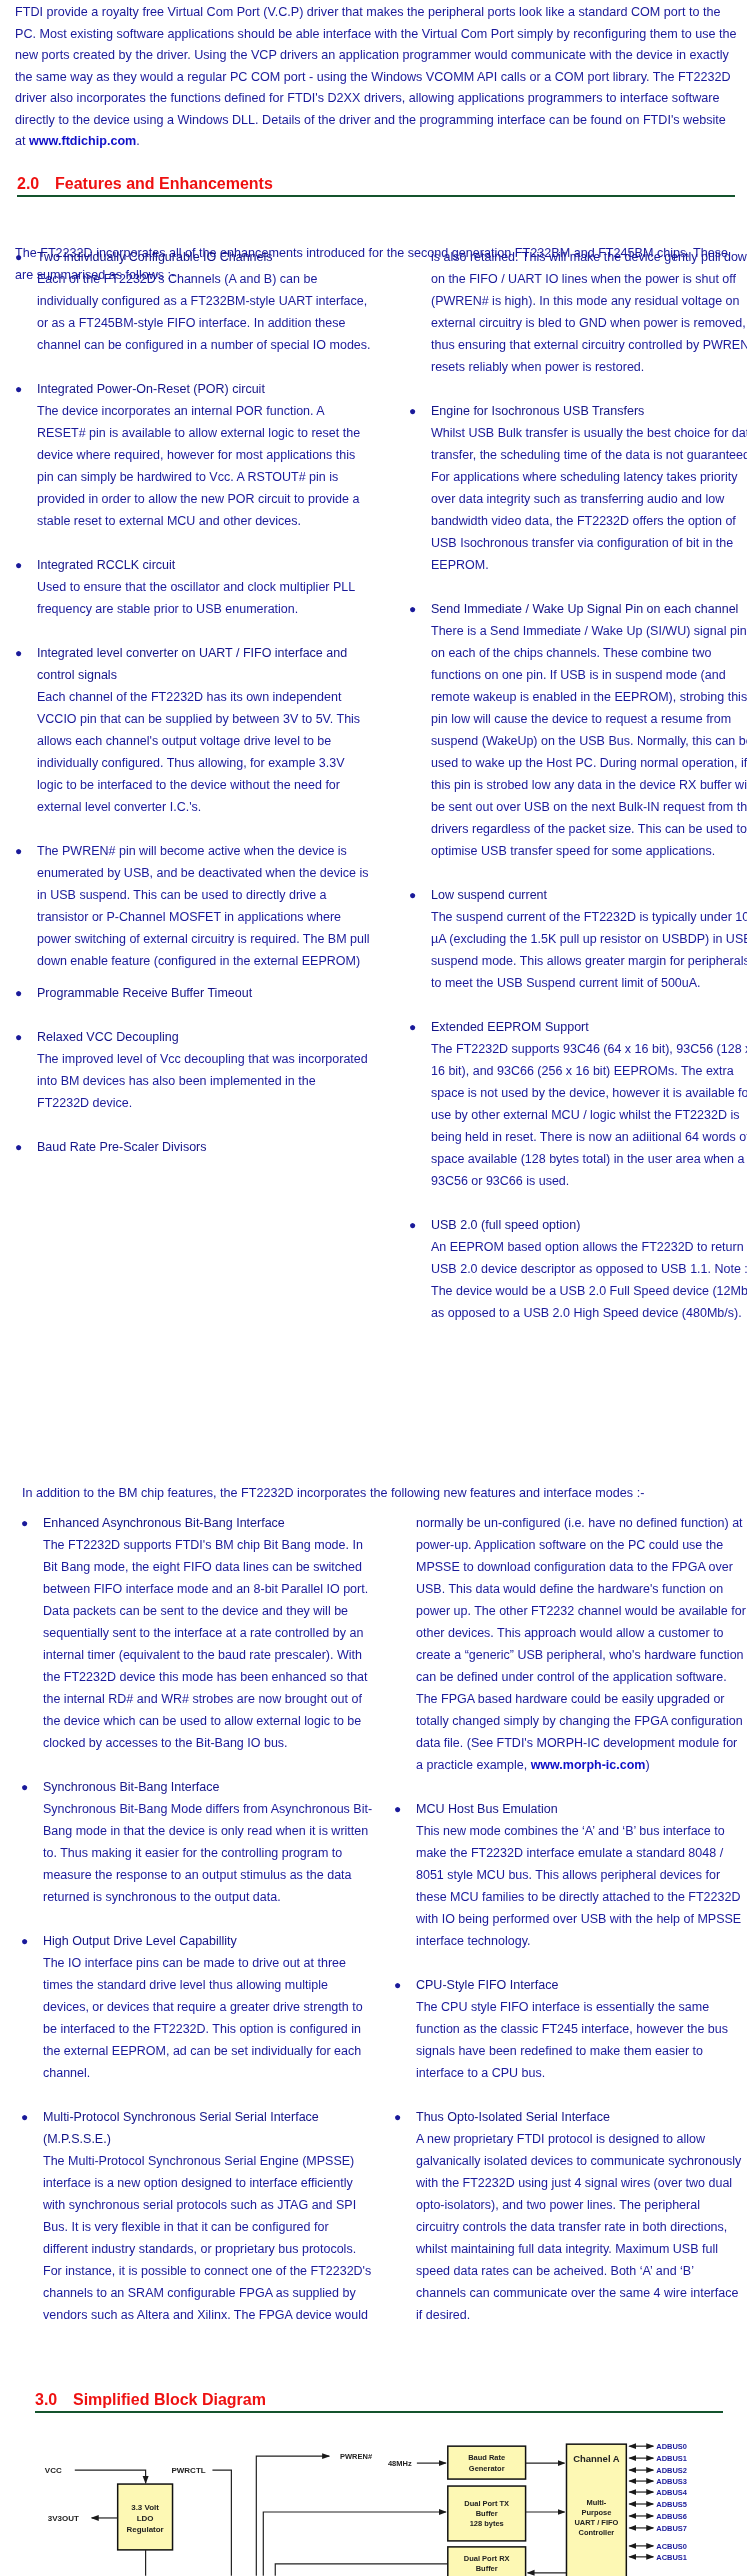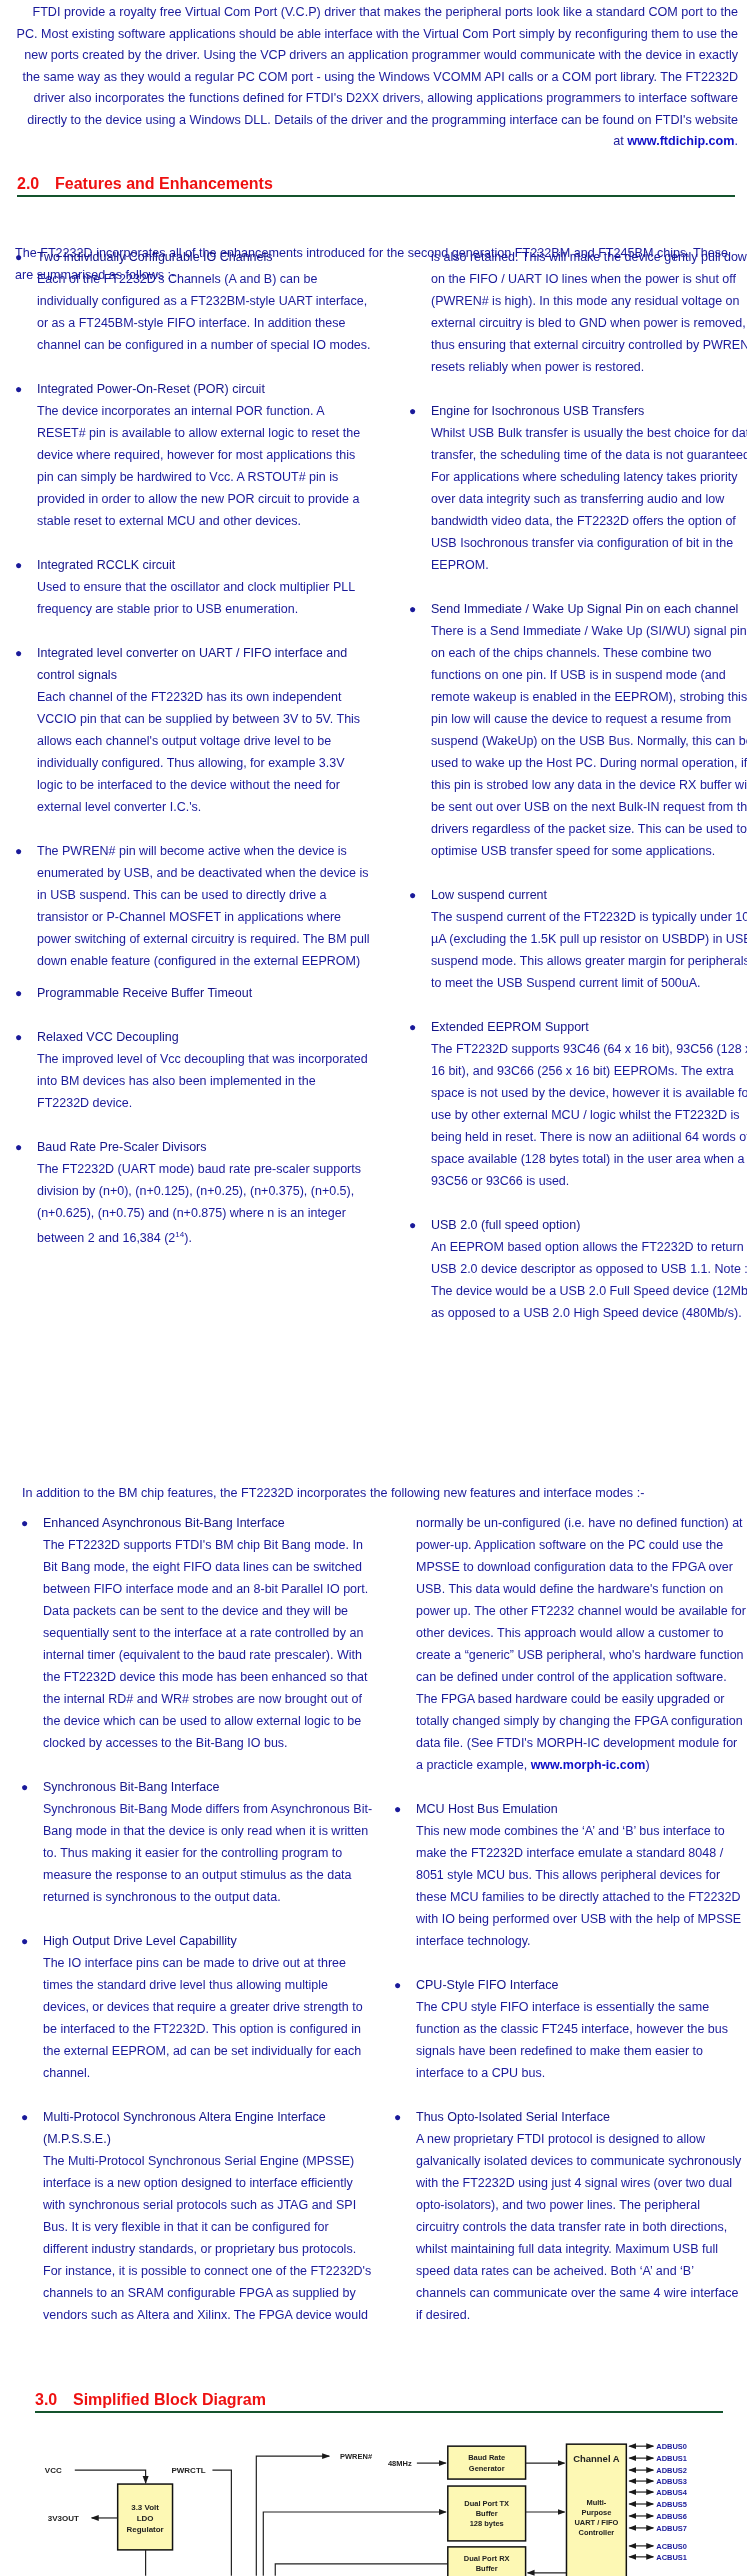--- a/index.html
+++ b/index.html
@@ -14,21 +14,21 @@
   .item { position: relative; padding-left: 27px; font-size: 12.5px; line-height: 22px; color: #1a1a9a; }
   .item .bullet { position: absolute; left: 5px; top: 0; font-size: 12px; color: #1a1a9a; }
   .item .title { font-weight: normal; color: #141488; }
   .item .body { }
   .item sup { font-size: 8px; }
   svg text { font-family: "Liberation Sans", sans-serif; font-weight: bold; }
 </style>
 </head>
 <body>
 
-<div class="para" style="top:2px;text-align:right;">
+<div class="para" style="top:2px;">
   <span>FTDI provide a royalty free Virtual Com Port (V.C.P) driver that makes the peripheral ports look like a standard COM port to the PC. Most existing software applications should be able interface with the Virtual Com Port simply by reconfiguring them to use the new ports created by the driver. Using the VCP drivers an application programmer would communicate with the device in exactly the same way as they would a regular PC COM port - using the Windows VCOMM API calls or a COM port library. The FT2232D driver also incorporates the functions defined for FTDI's D2XX drivers, allowing applications programmers to interface software directly to the device using a Windows DLL. Details of the driver and the programming interface can be found on FTDI's website at </span><span class="link">www.ftdichip.com</span><span>.</span>
 </div>
 
 <div class="heading" style="top:174px;">
   <span class="num">2.0</span><span>Features and Enhancements</span>
 </div>
 
 <div class="para" style="top:198px; line-height:22px;margin-top:44px;">The FT2232D incorporates all of the enhancements introduced for the second generation FT232BM and FT245BM chips. These are summarised as follows :-</div>
 
 <div class="col" style="left:10px; top:246px; width:361px;">
@@ -61,21 +61,20 @@
     <div class="title">Programmable Receive Buffer Timeout</div>
   </div>
   <div class="item" style="margin-bottom:22px;">
     <span class="bullet">●</span>
     <div class="title">Relaxed VCC Decoupling</div>
     <div class="body">The improved level of Vcc decoupling that was incorporated into BM devices has also been implemented in the FT2232D device.</div>
   </div>
   <div class="item">
     <span class="bullet">●</span>
     <div class="title">Baud Rate Pre-Scaler Divisors</div>
-    <div class="body"><span>The FT2232D (UART mode) baud rate pre-scaler supports division by (n+0), (n+0.125), (n+0.25), (n+0.375), (n+0.5), (n+0.625), (n+0.75) and (n+0.875) where n is an integer between 2 and 16,384 (2</span><sup>14</sup><span>).</span></div>
   </div>
 </div>
 
 <div class="col" style="left:404px; top:246px; width:359px;">
   <div class="item" style="margin-bottom:22px;">
     <div class="body">is also retained. This will make the device gently pull down on the FIFO / UART IO lines when the power is shut off (PWREN# is high). In this mode any residual voltage on external circuitry is bled to GND when power is removed, thus ensuring that external circuitry controlled by PWREN# resets reliably when power is restored.</div>
   </div>
   <div class="item" style="margin-bottom:22px;">
     <span class="bullet">●</span>
     <div class="title">Engine for Isochronous USB Transfers</div>
@@ -116,21 +115,21 @@
     <div class="title">Synchronous Bit-Bang Interface</div>
     <div class="body">Synchronous Bit-Bang Mode differs from Asynchronous Bit-Bang mode in that the device is only read when it is written to. Thus making it easier for the controlling program to measure the response to an output stimulus as the data returned is synchronous to the output data.</div>
   </div>
   <div class="item" style="margin-bottom:22px;">
     <span class="bullet">●</span>
     <div class="title">High Output Drive Level Capabillity</div>
     <div class="body">The IO interface pins can be made to drive out at three times the standard drive level thus allowing multiple devices, or devices that require a greater drive strength to be interfaced to the FT2232D. This option is configured in the external EEPROM, ad can be set individually for each channel.</div>
   </div>
   <div class="item">
     <span class="bullet">●</span>
-    <div class="title">Multi-Protocol Synchronous Altera Engine Interface (M.P.S.S.E.)</div>
+    <div class="title">Multi-Protocol Synchronous Serial Serial Interface (M.P.S.S.E.)</div>
     <div class="body">The Multi-Protocol Synchronous Serial Engine (MPSSE) interface is a new option designed to interface efficiently with synchronous serial protocols such as JTAG and SPI Bus. It is very flexible in that it can be configured for different industry standards, or proprietary bus protocols. For instance, it is possible to connect one of the FT2232D's channels to an SRAM configurable FPGA as supplied by vendors such as Altera and Xilinx. The FPGA device would</div>
   </div>
 </div>
 
 <div class="col" style="left:389px; top:1512px; width:357px;">
   <div class="item" style="margin-bottom:22px;">
     <div class="body"><span>normally be un-configured (i.e. have no defined function) at power-up. Application software on the PC could use the MPSSE to download configuration data to the FPGA over USB. This data would define the hardware's function on power up. The other FT2232 channel would be available for other devices. This approach would allow a customer to create a “generic” USB peripheral, who's hardware function can be defined under control of the application software. The FPGA based hardware could be easily upgraded or totally changed simply by changing the FPGA configuration data file. (See FTDI's MORPH-IC development module for a practicle example, </span><span class="link">www.morph-ic.com</span><span>)</span></div>
   </div>
   <div class="item" style="margin-bottom:22px;">
     <span class="bullet">●</span>

